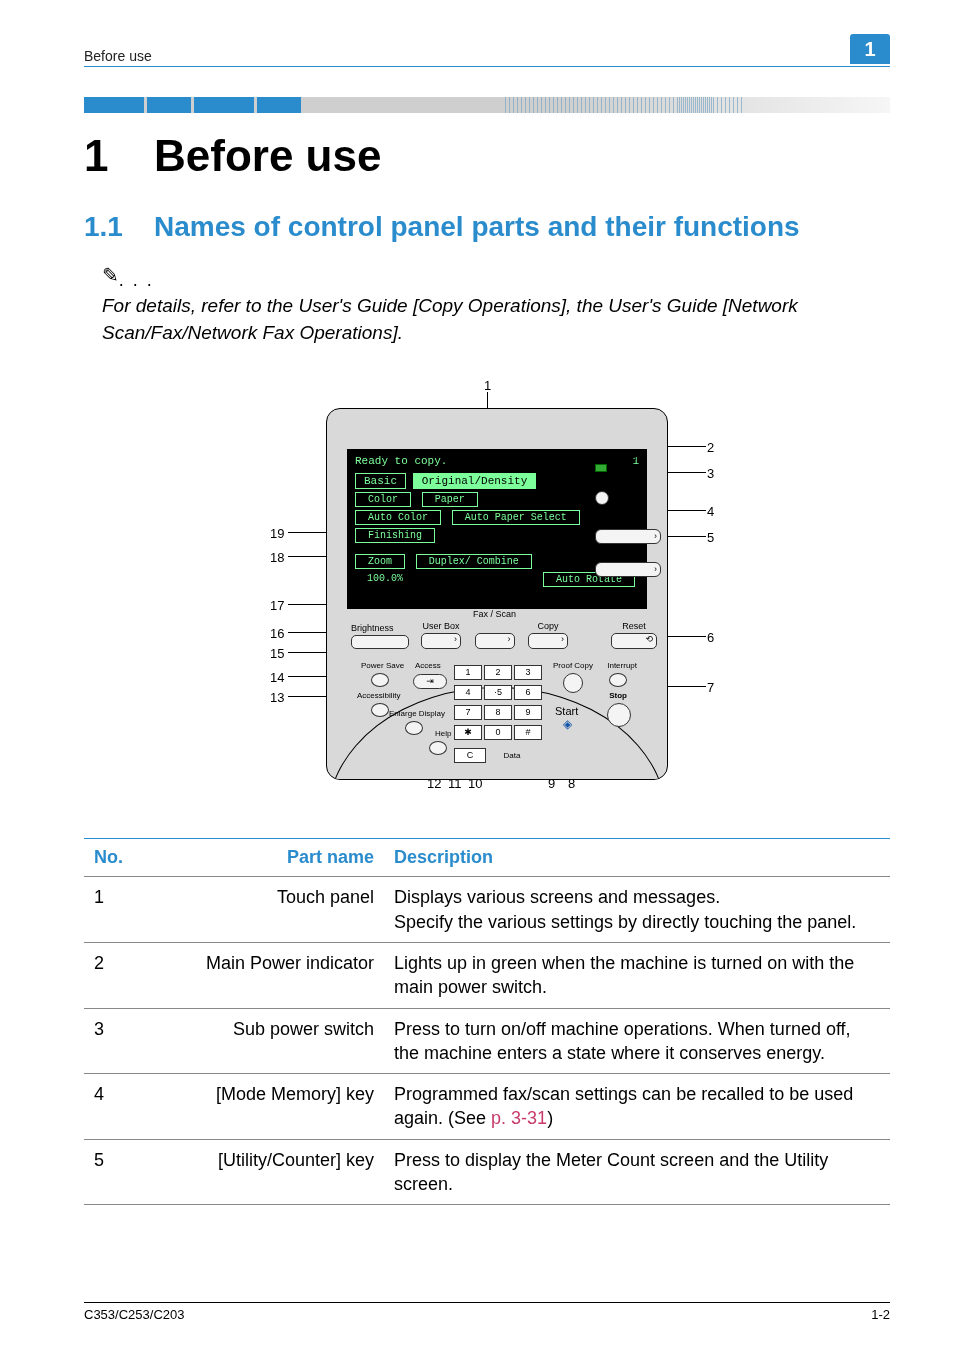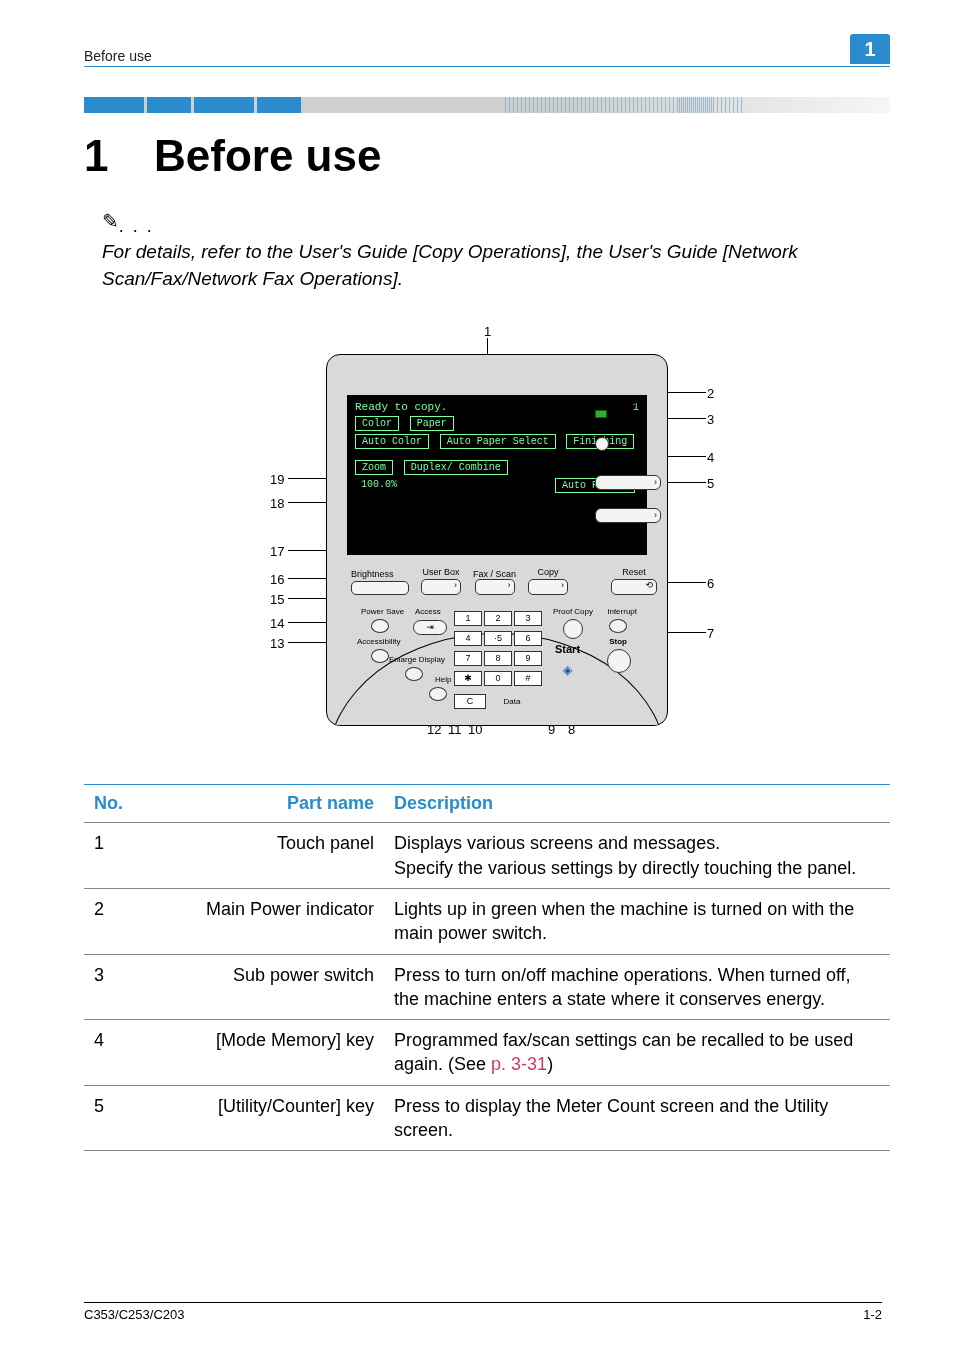--- a/index.html
+++ b/index.html
@@ -156,21 +156,21 @@
     background: #000;
     color: #7cff9b;
     font-family: "Courier New", monospace;
     font-size: 11px;
     padding: 6px 8px;
     box-sizing: border-box;
   }
   .lcd-row { display: flex; justify-content: space-between; }
   .lcd .tab { display:inline-block; padding:1px 8px; border:1px solid #7cff9b; margin-top:6px; }
   .lcd .tab.sel { background:#7cff9b; color:#000; }
-  .lcd .chip { display:inline-block; padding:1px 6px; border:1px solid #7cff9b; margin:3px 4px 0 0; font-size:10px; }
+  .lcd .chip { display:inline-block; padding:1px 12px; border:1px solid #7cff9b; margin:3px 4px 0 0; font-size:10px; }
 
   .sidebar {
     position: absolute; right: 6px; top: 44px; width: 66px;
     font-size: 8px;
     color: #000;
   }
   .pill { border:1px solid #333; border-radius: 6px; height: 13px; margin-top:3px; background: #f4f4f4; position:relative;}
   .pill .arrow { position:absolute; right:3px; top:1px; font-size:9px;}
 
   .tabsrow {
@@ -215,21 +215,21 @@
     vertical-align: top;
     line-height: 1.35;
   }
   table.parts th.col-no, table.parts td.col-no { width: 50px; }
   table.parts th.col-part, table.parts td.col-part { width: 210px; text-align: right; }
   .xref { color: #c83a6b; }
 
   
   .run-foot {
     position: absolute;
-    left: 84px; right: 72px; bottom: 28px;
+    left: 84px; right: 64px; bottom: 28px;
     border-top: 1px solid #000;
     padding-top: 4px;
     display: flex;
     justify-content: space-between;
     font-size: 13px;
     color: #000;
   }
 </style>
 </head>
 <body>
@@ -251,20 +251,24 @@
     </div>
     <div class="marks"></div>
     <div class="marks far"></div>
   </div>
 
   <div class="h1">
     <span class="num">1</span>
     <span class="text">Before use</span>
   </div>
 
+  <div class="h2">
+    <span class="num">1.1</span>
+    <span class="text">Names of control panel parts and their functions</span>
+  </div>
 
   <div class="note-block">
     <span class="note-icon">✎</span><span class="note-dots">. . .</span>
     <div class="note-body">For details, refer to the User's Guide [Copy Operations], the User's Guide [Network Scan/Fax/Network Fax Operations].</div>
   </div>
 
   <div class="diagram">
 
     <div class="dlabel" style="left:232px; top:0;">1</div>
     <div class="dline" style="left:235px; top:14px; width:1px; height:54px;"></div>
@@ -309,20 +313,24 @@
 
     <div class="panel">
       <div class="panel-bottom-curve"></div>
 
       <div class="lcd">
         <div class="lcd-row">
           <span>Ready to copy.</span>
           <span>1</span>
         </div>
         <div>
+          <span class="tab">Basic</span>
+          <span class="tab sel">Original/Density</span>
+        </div>
+        <div>
           <span class="chip">Color</span>
           <span class="chip">Paper</span>
         </div>
         <div>
           <span class="chip">Auto Color</span>
           <span class="chip">Auto Paper Select</span>
           <span class="chip">Finishing</span>
         </div>
         <div style="margin-top:8px;">
           <span class="chip">Zoom</span>
@@ -353,21 +361,21 @@
         <div style="display:flex;flex-direction:column;align-items:flex-start;gap:2px;">
           <span>Brightness</span>
           <div class="slider"></div>
         </div>
         <div style="display:flex;flex-direction:column;align-items:center;gap:2px;">
           <span>User Box</span>
           <div class="tbtn small">
               <span class="arrow2">›</span>
             </div>
         </div>
-        <div style="display:flex;flex-direction:column;align-items:center;gap:0;">
+        <div style="display:flex;flex-direction:column;align-items:center;gap:14px;">
           <span>Fax / Scan</span>
           <div class="tbtn small">
               <span class="arrow2">›</span>
             </div>
         </div>
         <div style="display:flex;flex-direction:column;align-items:center;gap:2px;">
           <span>Copy</span>
           <div class="tbtn small">
               <span class="arrow2">›</span>
             </div>
@@ -417,21 +425,21 @@
 
         <div class="smalltxt" style="position:absolute;left:186px;top:0;">Proof Copy</div>
         <div class="round" style="width:18px;height:18px;position:absolute;left:196px;top:12px;"></div>
 
         <div class="smalltxt" style="position:absolute; right:-10px; top:0;">Interrupt</div>
         <div class="round" style="width:16px;height:12px;position:absolute;right:0;top:12px;"></div>
 
         <div class="smalltxt" style="position:absolute;right:0;top:30px;font-weight:bold;margin-left:40px;">Stop</div>
         <div class="round" style="width:22px;height:22px;position:absolute;right:-4px;top:42px;"></div>
 
-        <div class="smalltxt" style="position:absolute;left:188px;top:36px;font-weight:bold;font-size:11px;">Start</div>
+        <div class="smalltxt" style="position:absolute;left:188px;top:44px;font-weight:normal;font-size:11px;">Start</div>
         <div style="position:absolute;left:196px;top:56px;font-size:12px;color:#15a;">◈</div>
       </div>
     </div>
   </div>
 
   <table class="parts">
     <thead>
       <tr>
         <th class="col-no">No.</th>
         <th class="col-part">Part name</th>

